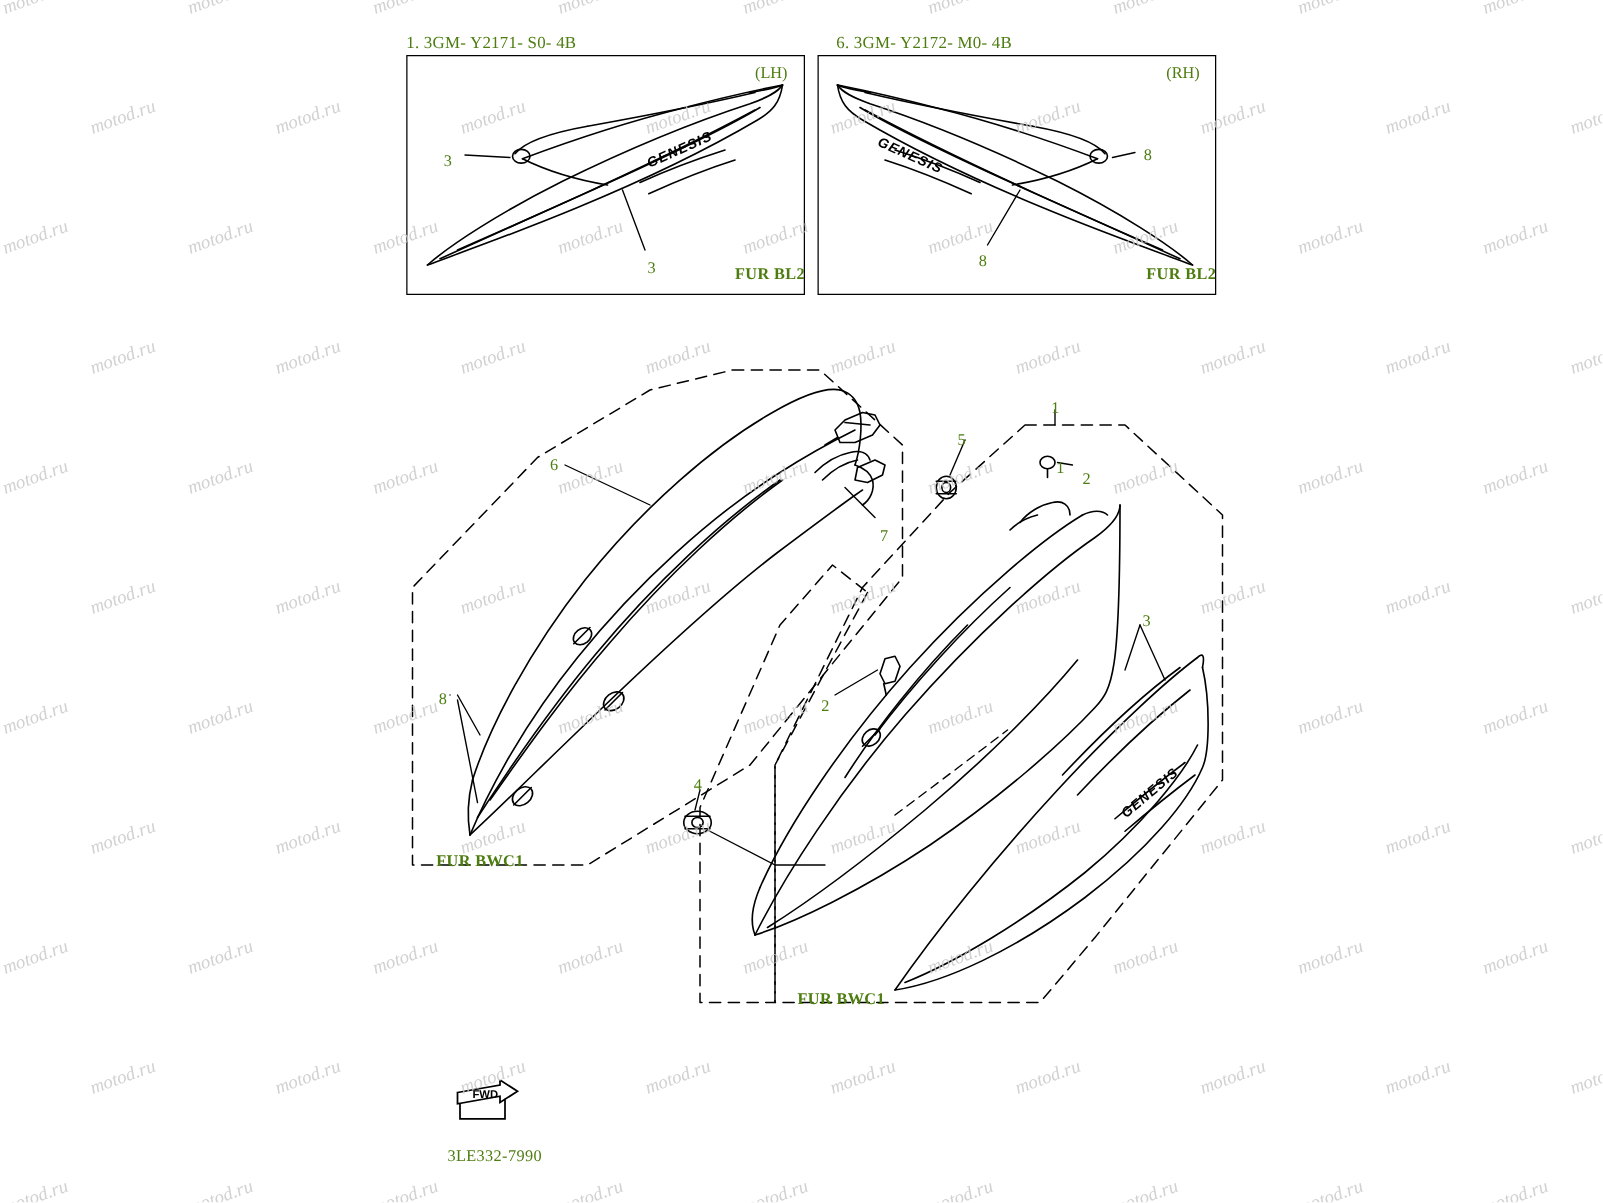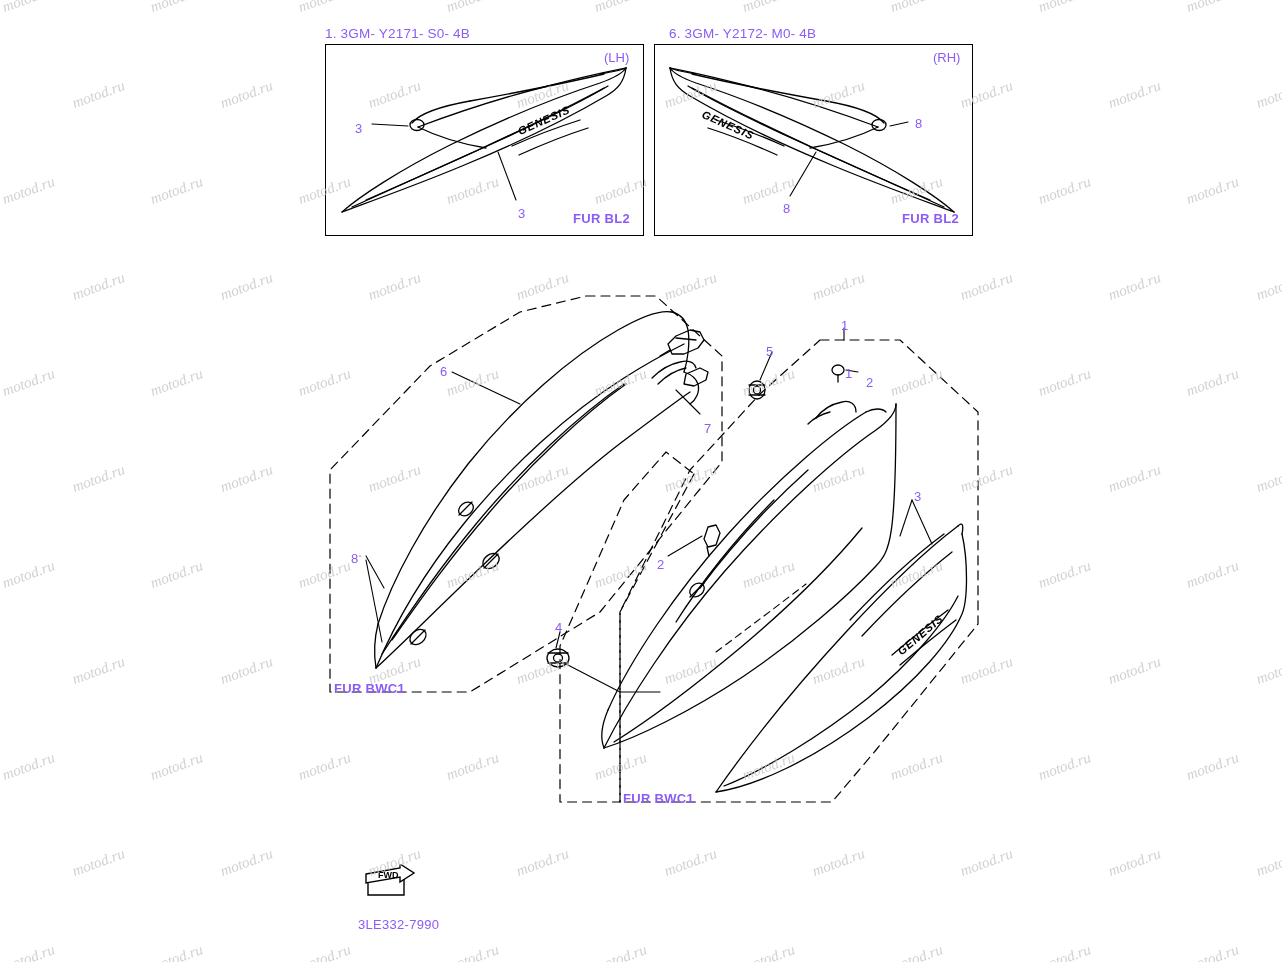--- a/index.html
+++ b/index.html
@@ -34,34 +34,35 @@
     transform-origin: left top;
     opacity: 0.85;
   }
   .svg-layer {
     position: absolute;
     inset: 0;
     z-index: 2;
   }
   .lbl {
     position: absolute;
-    font-family: Liberation Sans, sans-serif;
+    font-family: Liberation Serif, serif;
     font-size: 13px;
-    color: #8b5cf6;
+    color: #4d7c0f;
     white-space: nowrap;
     z-index: 4;
   }
   .lbl.box-title {
     font-size: 13.5px;
     letter-spacing: 0.2px;
   }
   .lbl.fur {
     font-size: 13px;
     font-weight: bold;
     letter-spacing: 0.3px;
+    margin-left: 15px;
   }
   .lbl.partno {
     font-size: 13px;
     letter-spacing: 0.3px;
   }
   .lbl.genesis {
     font-family: "Liberation Sans", sans-serif;
     font-size: 11px;
     font-weight: bold;
     font-style: italic;

